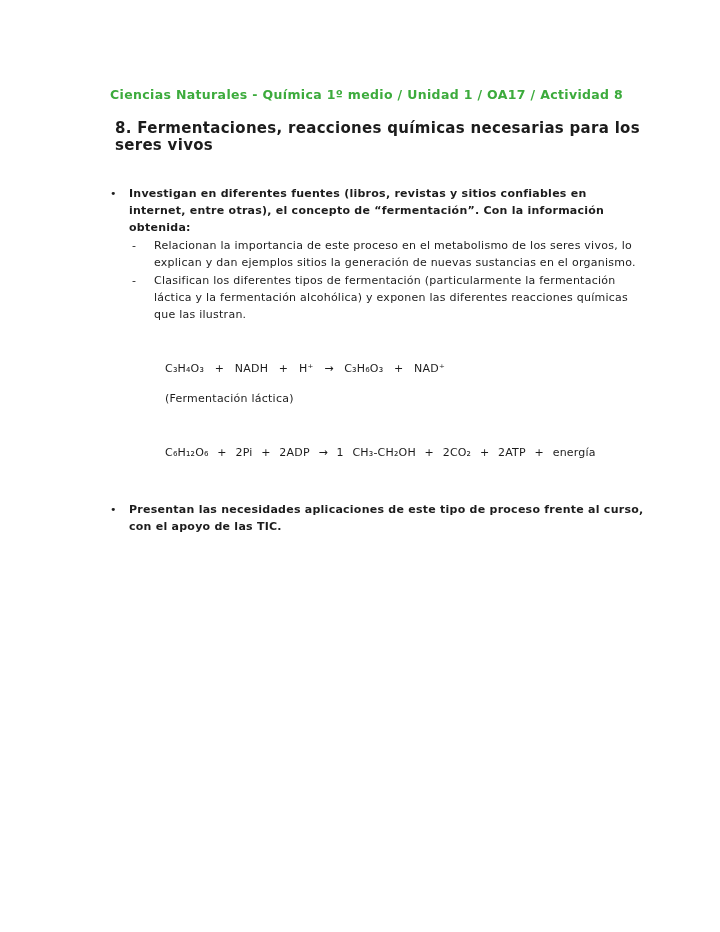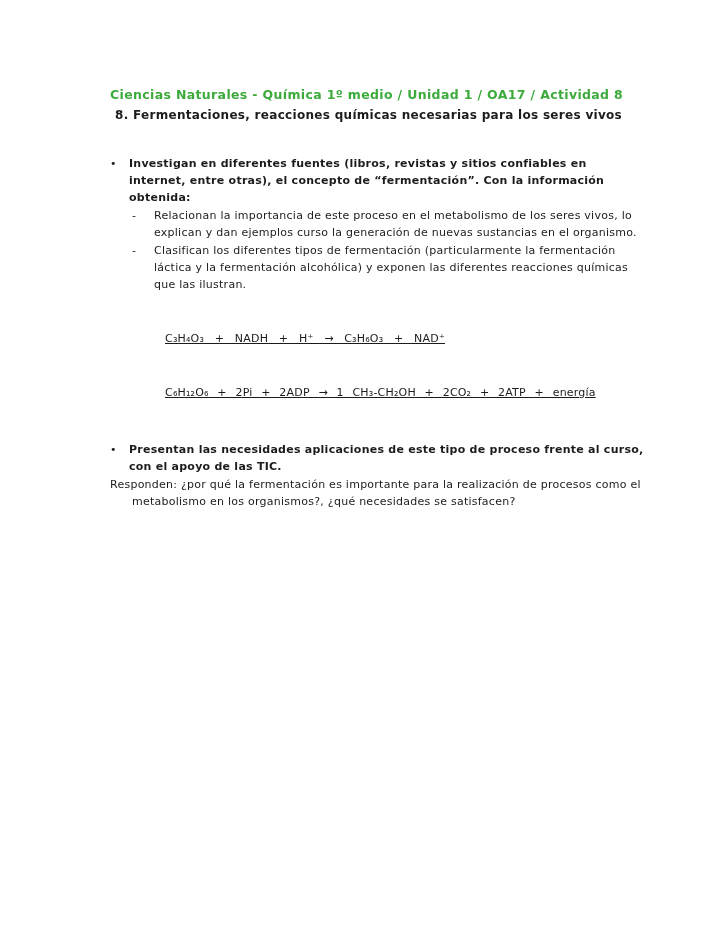--- a/index.html
+++ b/index.html
@@ -19,24 +19,24 @@
   .content {
     padding: 86px 76px 0 110px;
   }
   .breadcrumb {
     color: #3cab3c;
     font-weight: bold;
     font-size: 12.5px;
     letter-spacing: 0.35px;
   }
   .heading {
-    margin-top: 4px;
+    margin-top: 17px;
     padding-left: 5px;
     font-weight: bold;
-    font-size: 12px;
+    font-size: 15px;
     letter-spacing: 0.3px;
   }
   .bullet-row {
     display: flex;
     align-items: flex-start;
   }
   .bullet-row .marker {
     width: 19px;
     flex: 0 0 19px;
   }
@@ -53,21 +53,20 @@
   .sub-item .marker {
     width: 22px;
     flex: 0 0 22px;
   }
   .sub-item .btext { flex: 1; }
   .equation {
     margin-left: 55px;
     word-spacing: 7px;
     letter-spacing: 0.2px;
     white-space: nowrap;
-    text-decoration: underline;
   }
   .equation-1 { margin-top: 37px; }
   .eq-label {
     margin-left: 55px;
   }
   .eq-label-1 { margin-top: 13px; }
   .equation-2 { margin-top: 37px; word-spacing: 5px; }
   .eq-label-2 { margin-top: 1px; }
   .bullet-2 { margin-top: 40px; }
   .responden {
@@ -86,35 +85,35 @@
 
     <div class="heading">8. Fermentaciones, reacciones químicas necesarias para los seres vivos</div>
 
     <div class="bullet-row bullet-1">
       <span class="marker">•</span>
       <span class="btext">Investigan en diferentes fuentes (libros, revistas y sitios confiables en internet, entre otras), el concepto de “fermentación”. Con la información obtenida:</span>
     </div>
 
     <div class="sub-item">
       <span class="marker">-</span>
-      <span class="btext">Relacionan la importancia de este proceso en el metabolismo de los seres vivos, lo explican y dan ejemplos curso la generación de nuevas sustancias en el organismo.</span>
+      <span class="btext">Relacionan la importancia de este proceso en el metabolismo de los seres vivos, lo explican y dan ejemplos sitios la generación de nuevas sustancias en el organismo.</span>
     </div>
 
     <div class="sub-item">
       <span class="marker">-</span>
       <span class="btext">Clasifican los diferentes tipos de fermentación (particularmente la fermentación láctica y la fermentación alcohólica) y exponen las diferentes reacciones químicas que las ilustran.</span>
     </div>
 
     <div class="equation equation-1">C₃H₄O₃ + NADH + H⁺ → C₃H₆O₃ + NAD⁺</div>
 
+    <div class="eq-label eq-label-1">(Fermentación láctica)</div>
 
     <div class="equation equation-2">C₆H₁₂O₆ + 2Pi + 2ADP → 1 CH₃-CH₂OH + 2CO₂ + 2ATP + energía</div>
 
 
     <div class="bullet-row bullet-2">
       <span class="marker">•</span>
       <span class="btext">Presentan las necesidades aplicaciones de este tipo de proceso frente al curso, con el apoyo de las TIC.</span>
     </div>
 
-    <div class="responden">Responden: ¿por qué la fermentación es importante para la realización de procesos como el metabolismo en los organismos?, ¿qué necesidades se satisfacen?</div>
 
   </div>
 </div>
 
 </body></html>

